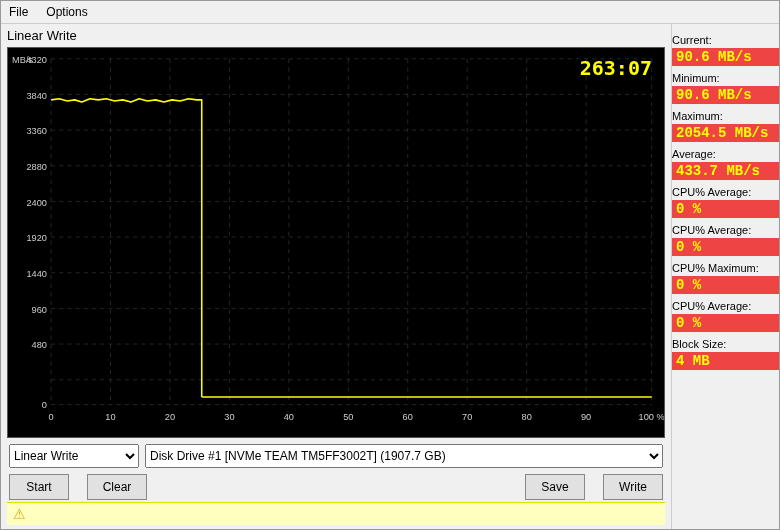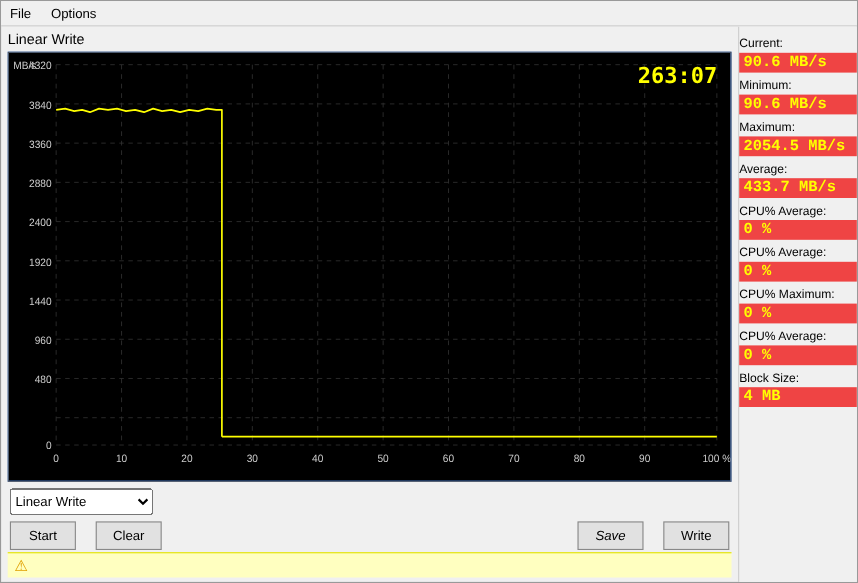--- a/index.html
+++ b/index.html
@@ -95,21 +95,20 @@
       border: 1px solid #888;
       padding: 0 12px;
     }
     .btn:disabled {
       color: #aaa;
       cursor: default;
     }
     .btn-save {
       min-width: 60px;
       margin-left: auto;
-      font-style: italic;
     }
     .warning-bar {
       background: #ffffc0;
       border-top: 1px solid #e0e000;
       padding: 3px 6px;
       font-size: 11px;
       color: #c00000;
       display: flex;
       align-items: center;
       gap: 4px;
@@ -235,20 +234,23 @@
         <div class="timer-label">263:07</div>
       </div>
 
       <div class="controls-bar">
         <select class="select-mode">
           <option>Linear Write</option>
           <option>Linear Read</option>
           <option>Random Write</option>
           <option>Random Read</option>
         </select>
+        <select class="select-disk">
+          <option>Disk Drive #1  [NVMe  TEAM TM5FF3002T]  (1907.7 GB)</option>
+        </select>
       </div>
 
       <div class="btn-row">
         <button class="btn">Start</button>
         <button class="btn">Clear</button>
         <div style="flex:1"></div>
         <button class="btn btn-save">Save</button>
         <button class="btn">Write</button>
       </div>
 

